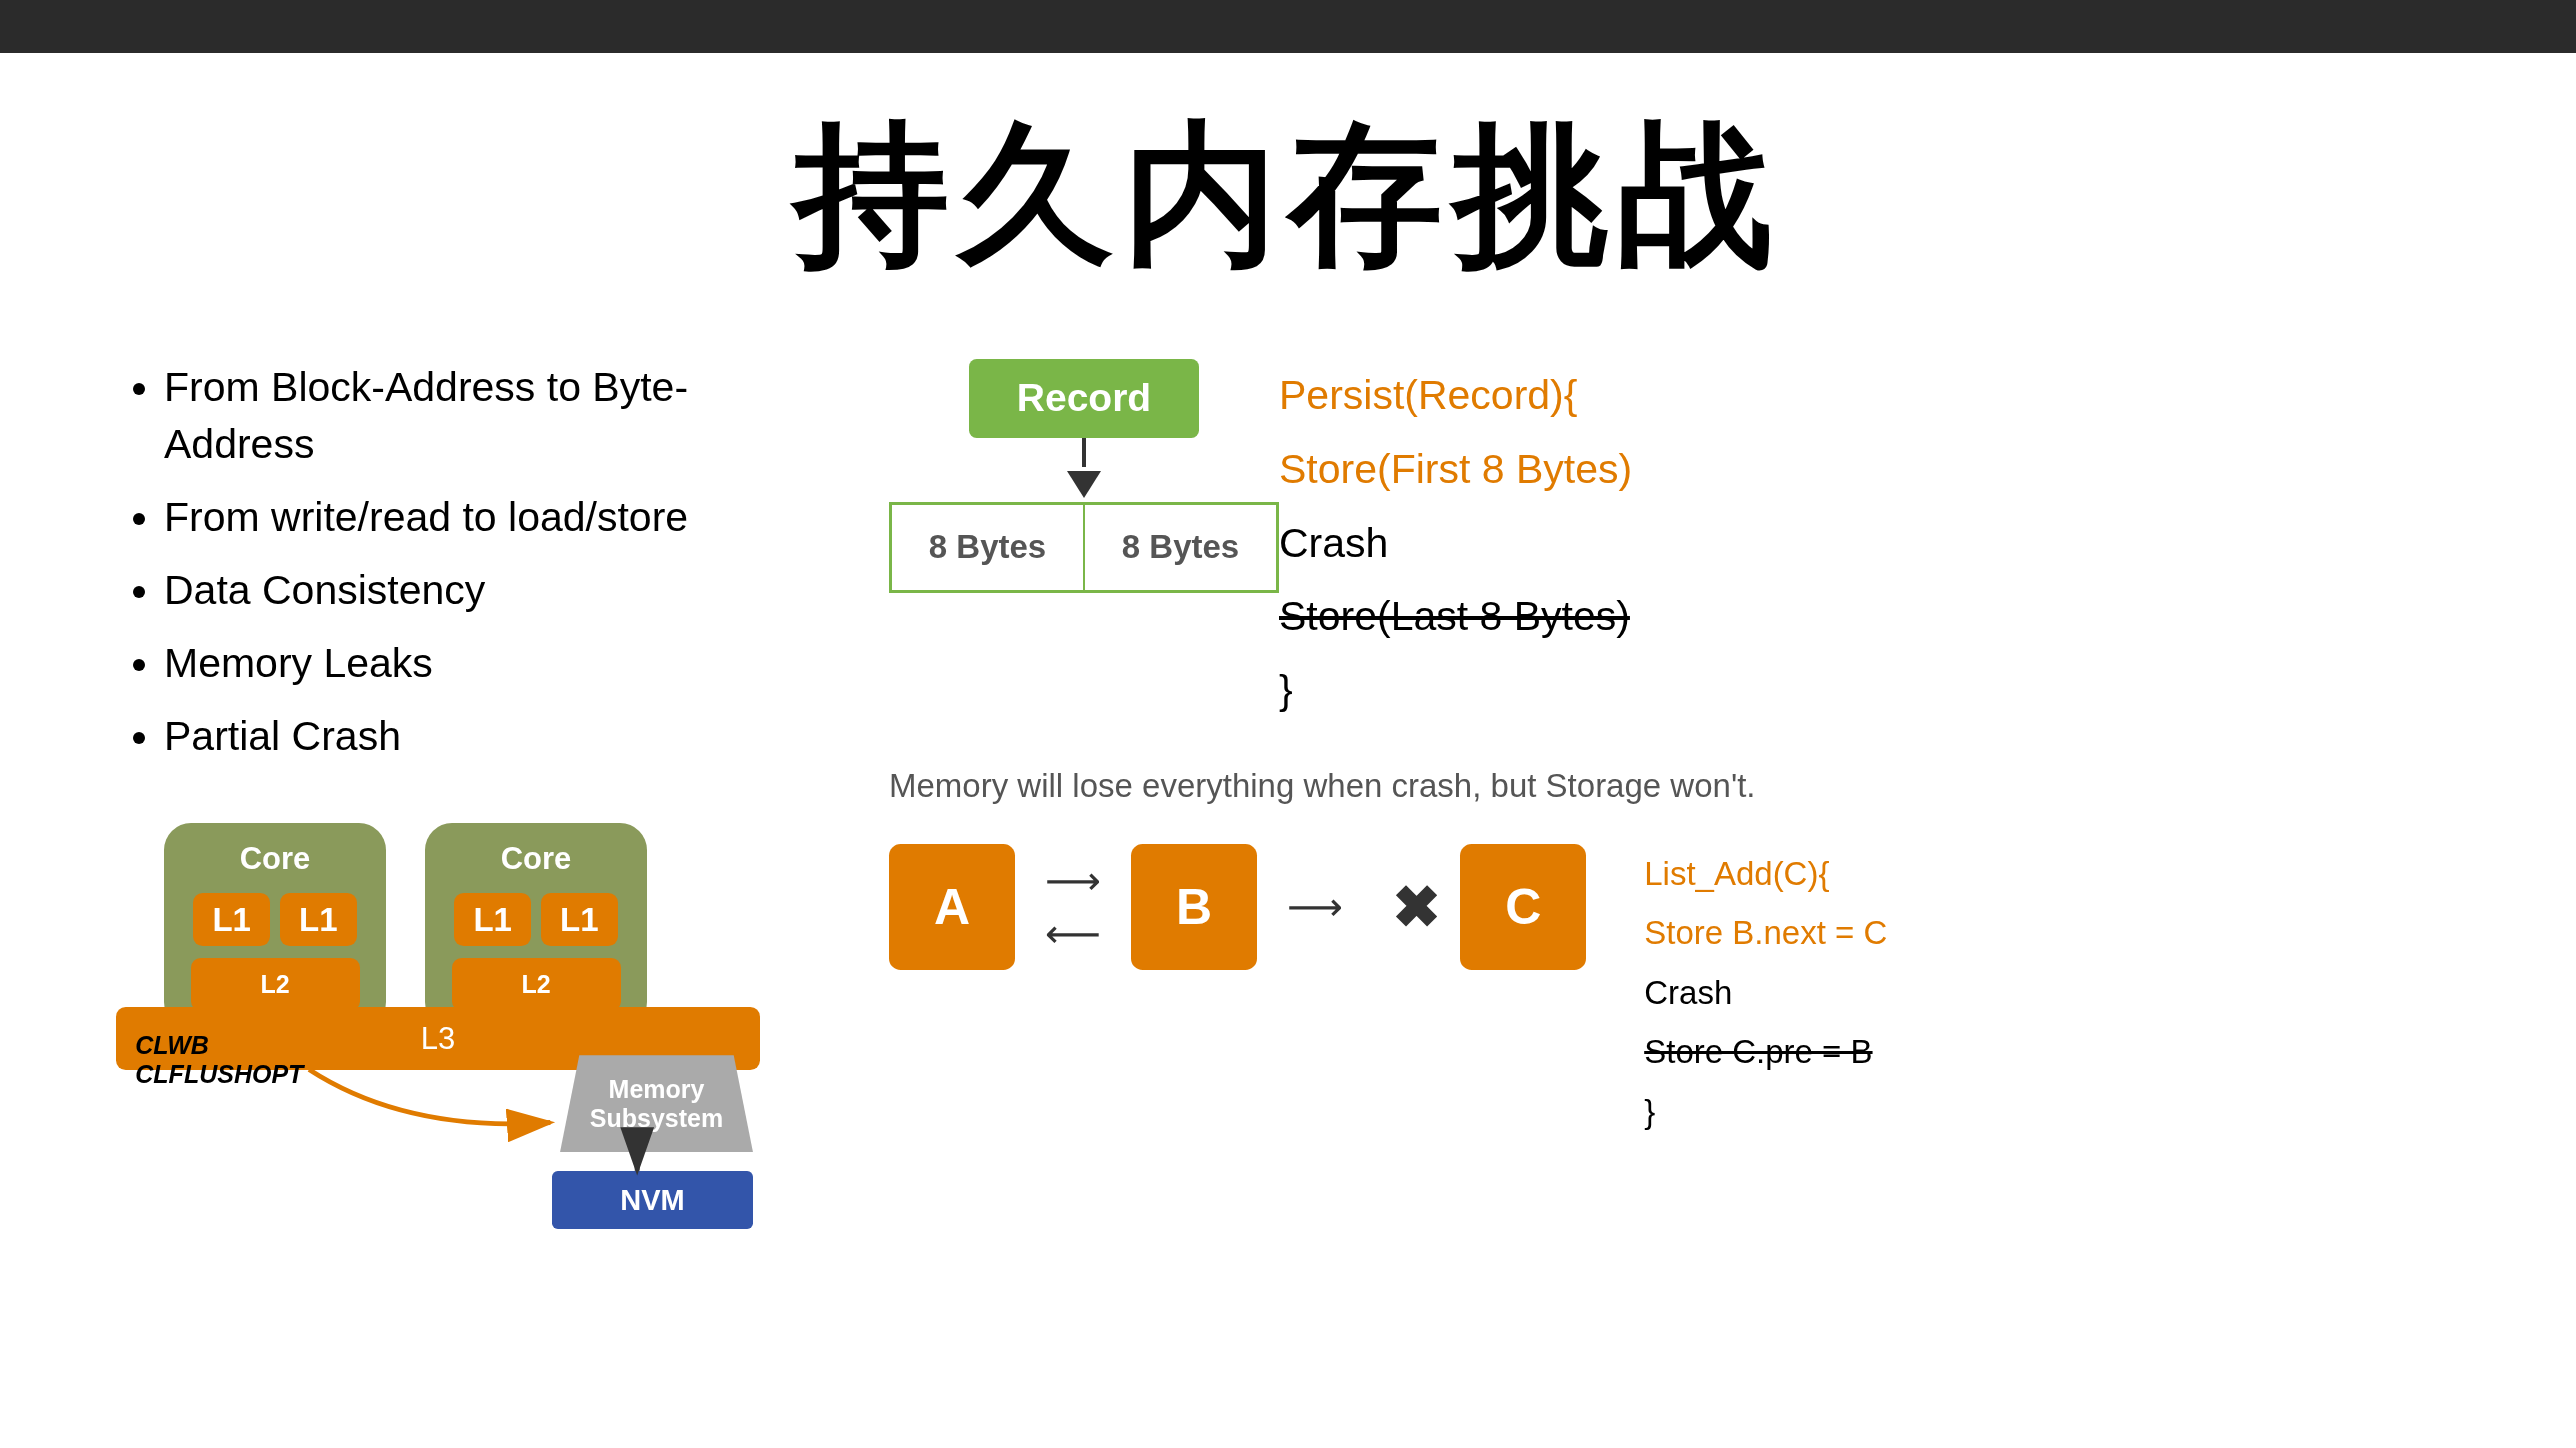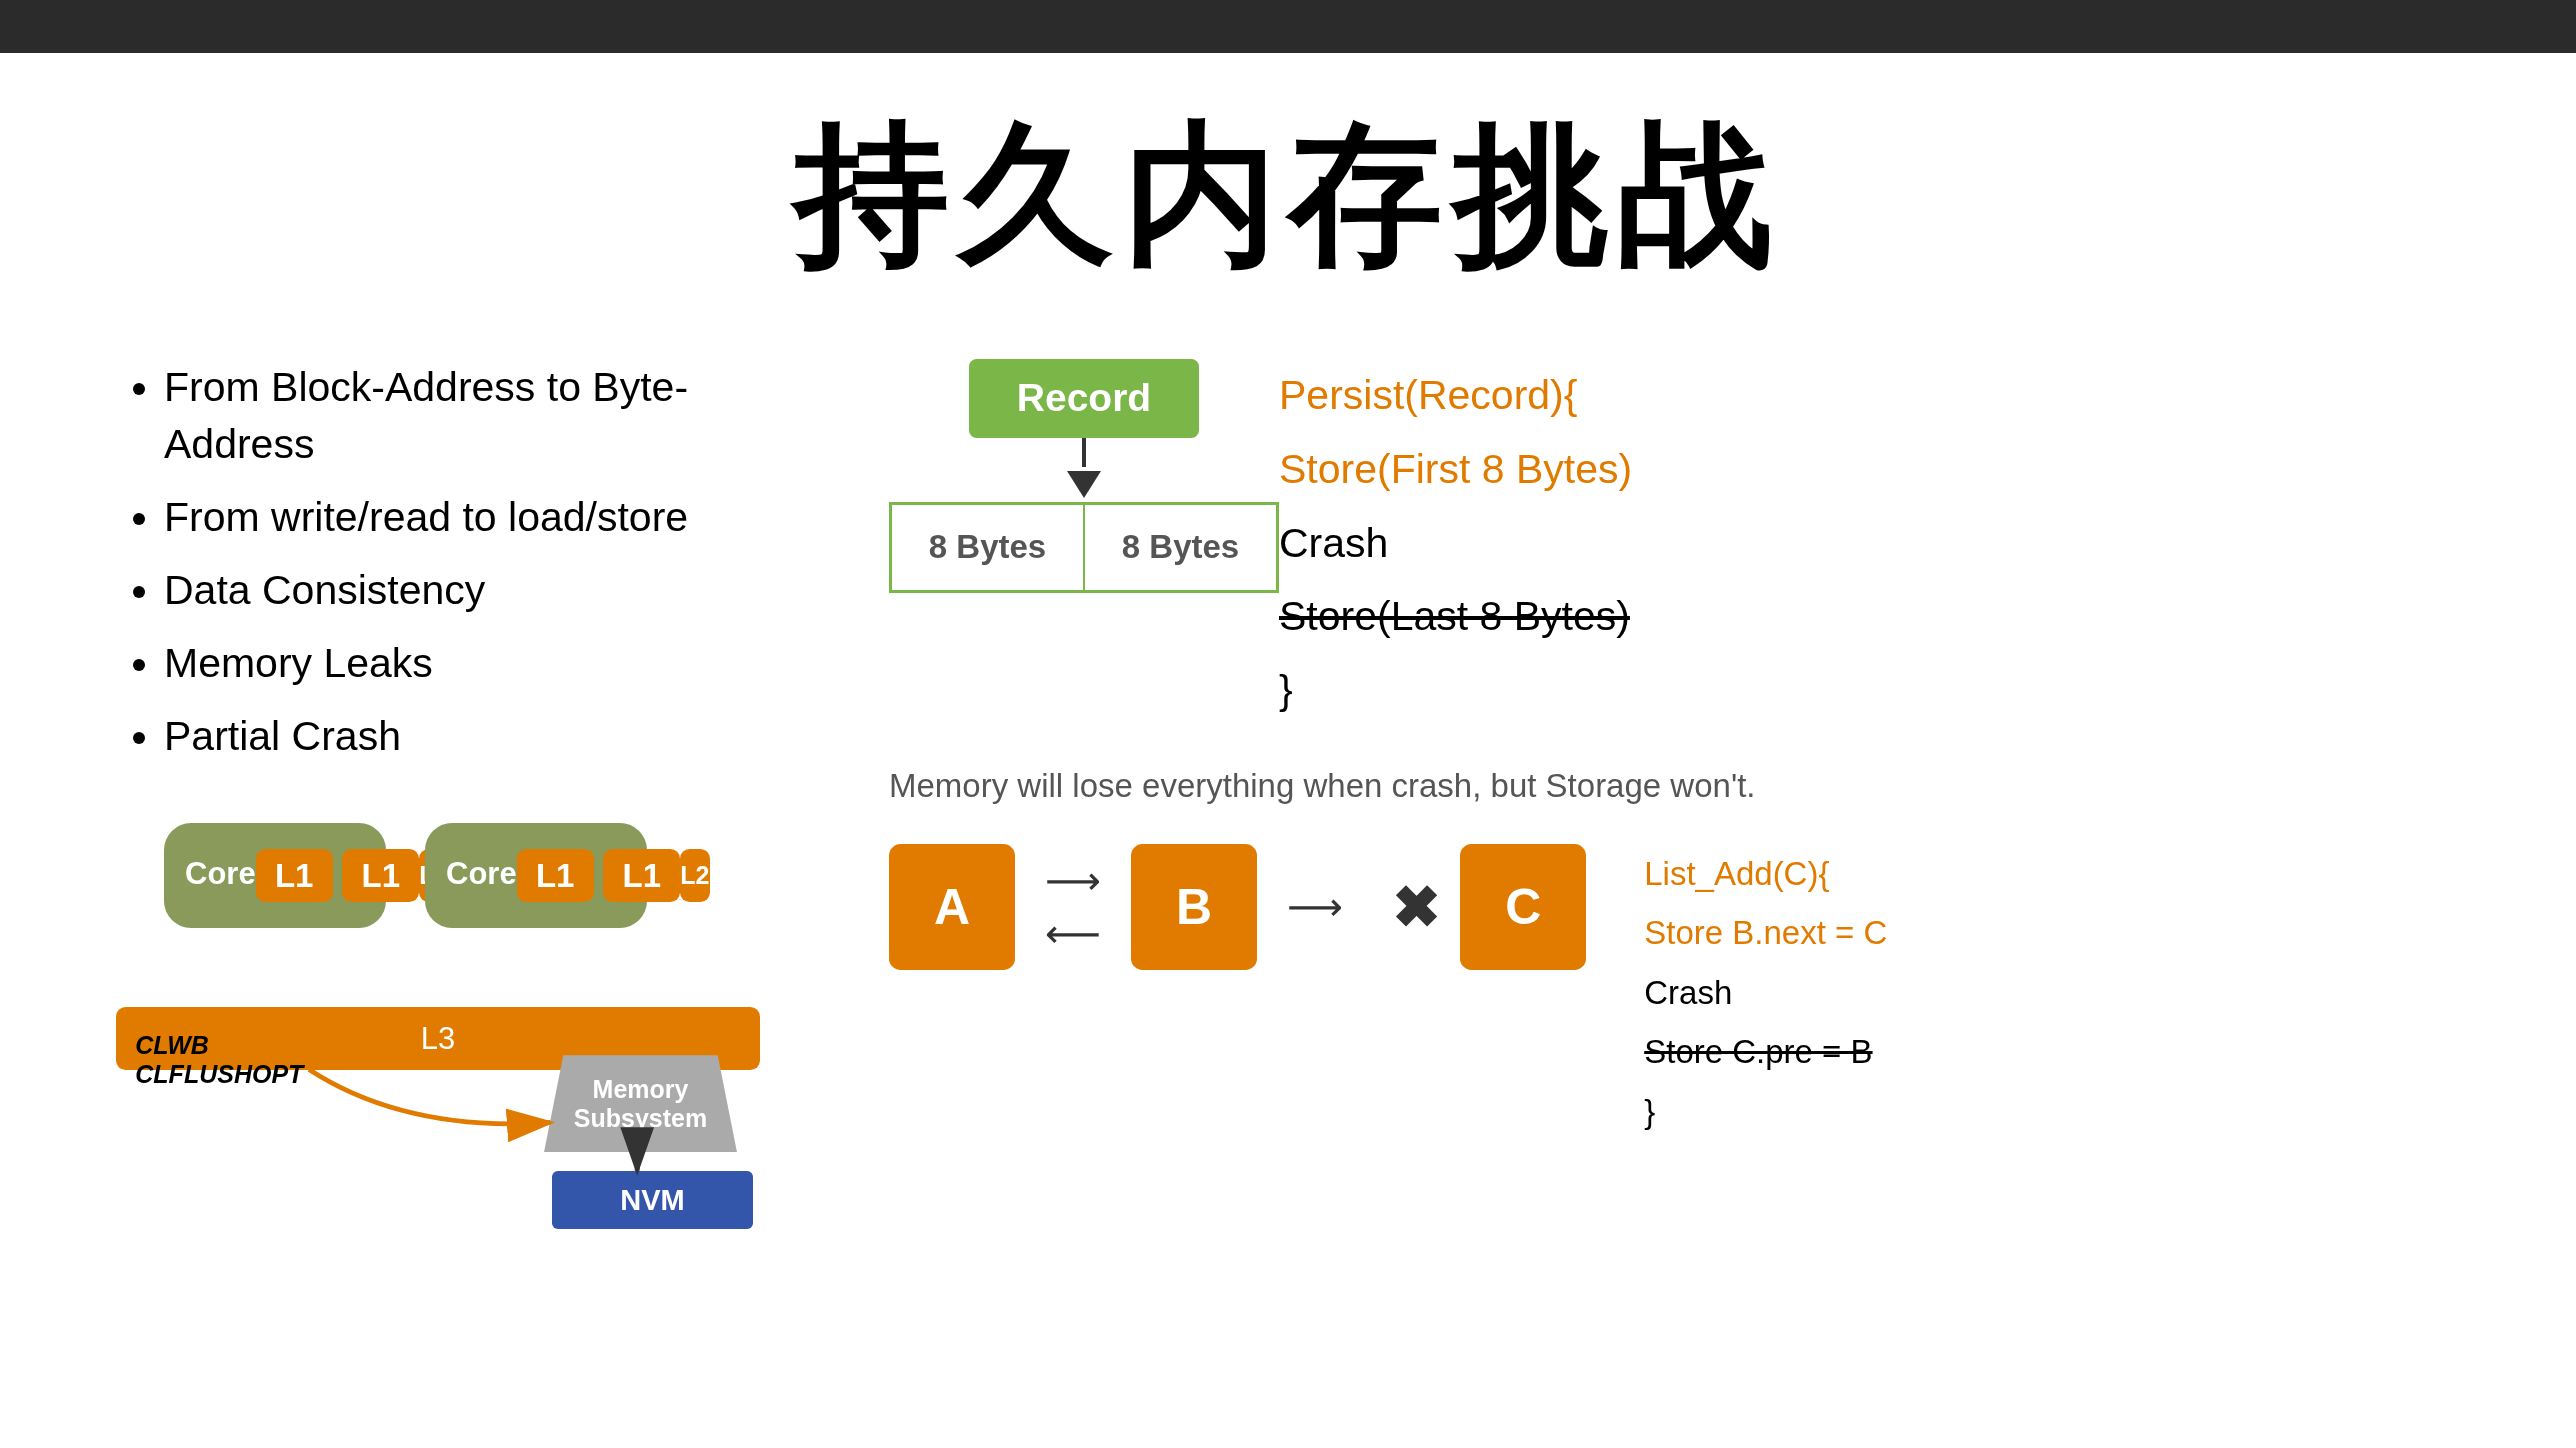--- a/index.html
+++ b/index.html
@@ -53,24 +53,25 @@
     .arch-diagram {
       position: relative;
       width: 637px;
       height: 406px;
       margin-top: 19.3px;
     }
     .core-box {
       position: absolute;
       background: #8a9a5b;
       border-radius: 27px;
-      padding: 26px 21px;
-      display: flex;
-      align-items: center;
-      gap: 0;
+      padding: 18px 21px;
+      display: flex;
+      flex-direction: column;
+      align-items: center;
+      gap: 12px;
     }
     .core-label {
       font-size: 31px;
       color: #fff;
       font-weight: bold;
       margin-bottom: 3.9px;
     }
     .cache-row {
       display: flex;
       gap: 9.7px;
@@ -110,21 +111,21 @@
       display: flex;
       align-items: center;
       justify-content: center;
       color: #fff;
       font-size: 31px;
       font-weight: normal;
     }
     .memory-subsystem {
       position: absolute;
       bottom: 77px;
-      right: 16px;
+      right: 0;
       width: 193px;
       height: 97px;
       background: #aaaaaa;
       clip-path: polygon(10% 0%, 90% 0%, 100% 100%, 0% 100%);
       display: flex;
       align-items: center;
       justify-content: center;
       text-align: center;
     }
     .memory-label {

